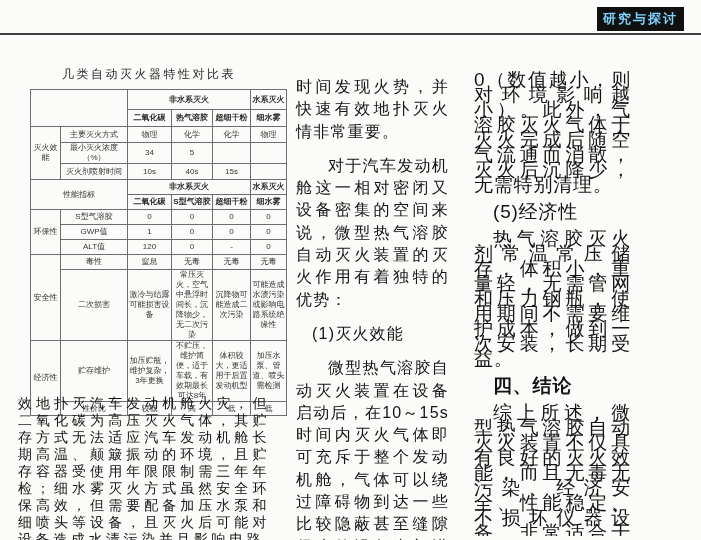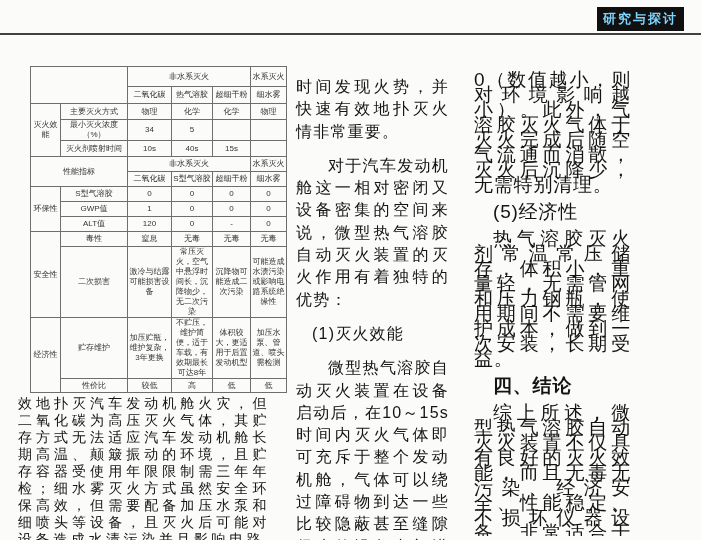--- a/index.html
+++ b/index.html
@@ -29,21 +29,21 @@
   }
   table.cmp{
     border-collapse:collapse;table-layout:fixed;width:256px;
   }
   table.cmp td,table.cmp th{
     border:1px solid #6e6e6e;
     font-size:8px;line-height:1.25;color:#343434;
     text-align:center;vertical-align:middle;
     padding:0 1px;font-weight:normal;overflow:hidden;
   }
-  table.cmp th{font-weight:normal;color:#2d2d2d;}
+  table.cmp th{font-weight:bold;color:#2d2d2d;}
   td.corner{border-top:hidden;border-left:hidden;background:transparent;}
   td.grp{font-size:7.5px;color:#3a3a3a;}
   td.lbl{font-size:7.5px;}
   td.long{font-size:7px;text-align:left;line-height:1.3;padding:1px 1px;margin-top:16px;}
   td.corner2{text-align:left;padding-left:3px;font-weight:bold;}
   
   .col{position:absolute;text-align:justify;color:#141414;}
   .col p{margin:12px;}
   .ind2{text-indent:2em;}
   .ind1{text-indent:1em;}
@@ -54,20 +54,21 @@
 </style>
 </head>
 <body>
 
 <div class="masthead">
   <span>研究与探讨</span>
 </div>
 <div class="rule"></div>
 
 <div class="tablewrap">
+  <p class="tabletitle">几类自动灭火器特性对比表</p>
   <table class="cmp">
     <colgroup>
       <col style="width:30px">
         <col style="width:67px">
       <col style="width:44px">
         <col style="width:41px">
       <col style="width:38px">
         <col style="width:36px">
     </colgroup>
     <tbody>

